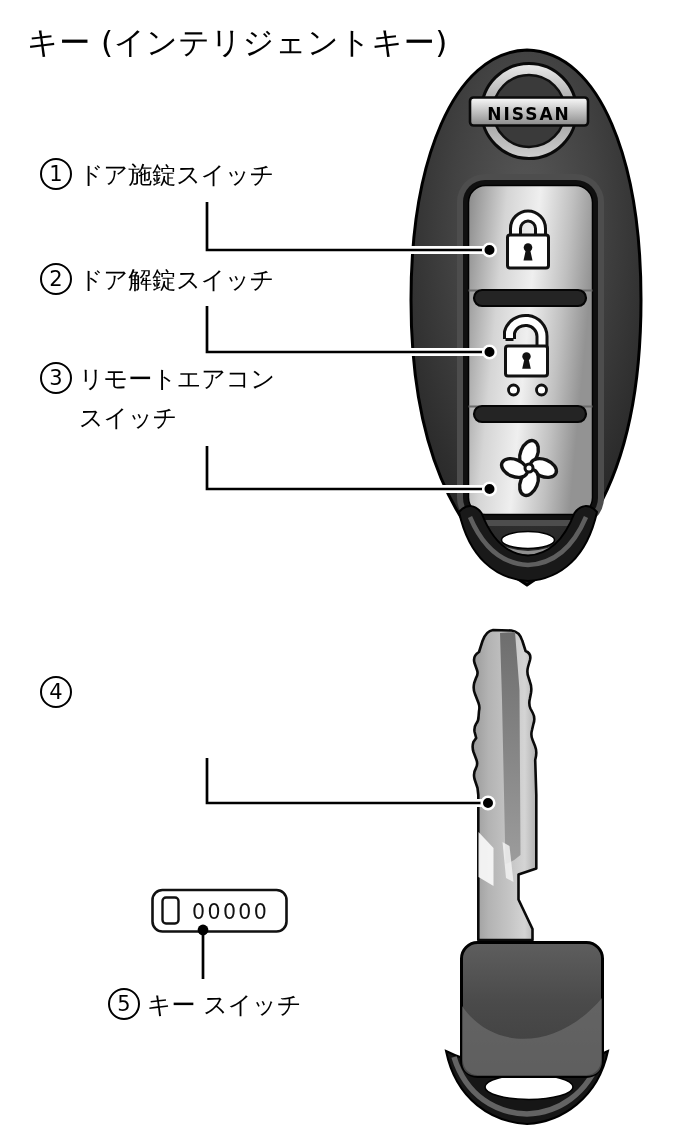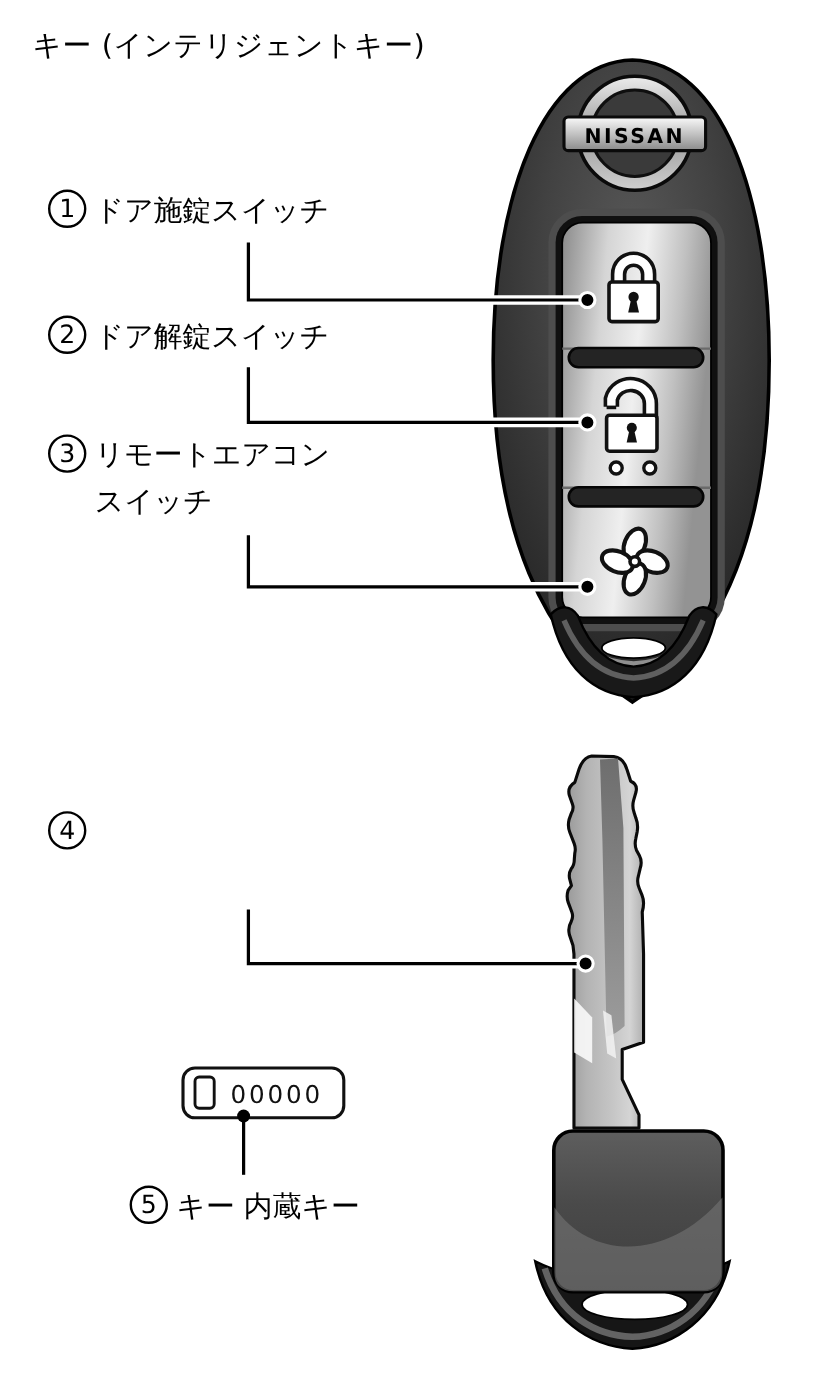--- a/index.html
+++ b/index.html
@@ -2,21 +2,21 @@
 <html><head>
 <meta charset="utf-8">
 <style>
   html,body { margin:0; padding:0; background:#ffffff; }
   .canvas {
     position:relative; width:686px; height:1146px; background:#ffffff;
     font-family:"DejaVu Sans", sans-serif; color:#000; overflow:hidden;
   }
   .art { position:absolute; left:0; top:0; }
   .title {
-    position:absolute; left:27px; top:22px; font-size:24px;
+    position:absolute; left:27px; top:22px; font-size:31px;
     letter-spacing:0.5px; white-space:nowrap;
   }
   .callout { position:absolute; display:flex; align-items:flex-start; gap:7px; }
   .num {
     box-sizing:border-box; flex:none; width:32px; height:32px; margin-top:2px;
     border:2.6px solid #000; border-radius:50%;
     display:flex; align-items:center; justify-content:center;
     font-size:21px; line-height:1;
   }
   .lines { display:flex; flex-direction:column; font-size:24px; line-height:39px; white-space:nowrap; }
@@ -226,17 +226,17 @@
 
   <div class="callout" style="left:40px; top:674px;">
     <span class="num">4</span>
     <span class="lines">
     </span>
   </div>
 
   <div class="callout" style="left:108px; top:986px;">
     <span class="num">5</span>
     <span class="lines">
-        <span>キー 内蔵キー</span>
+        <span>キー スイッチ</span>
       </span>
   </div>
 
 </div>
 
 </body></html>

